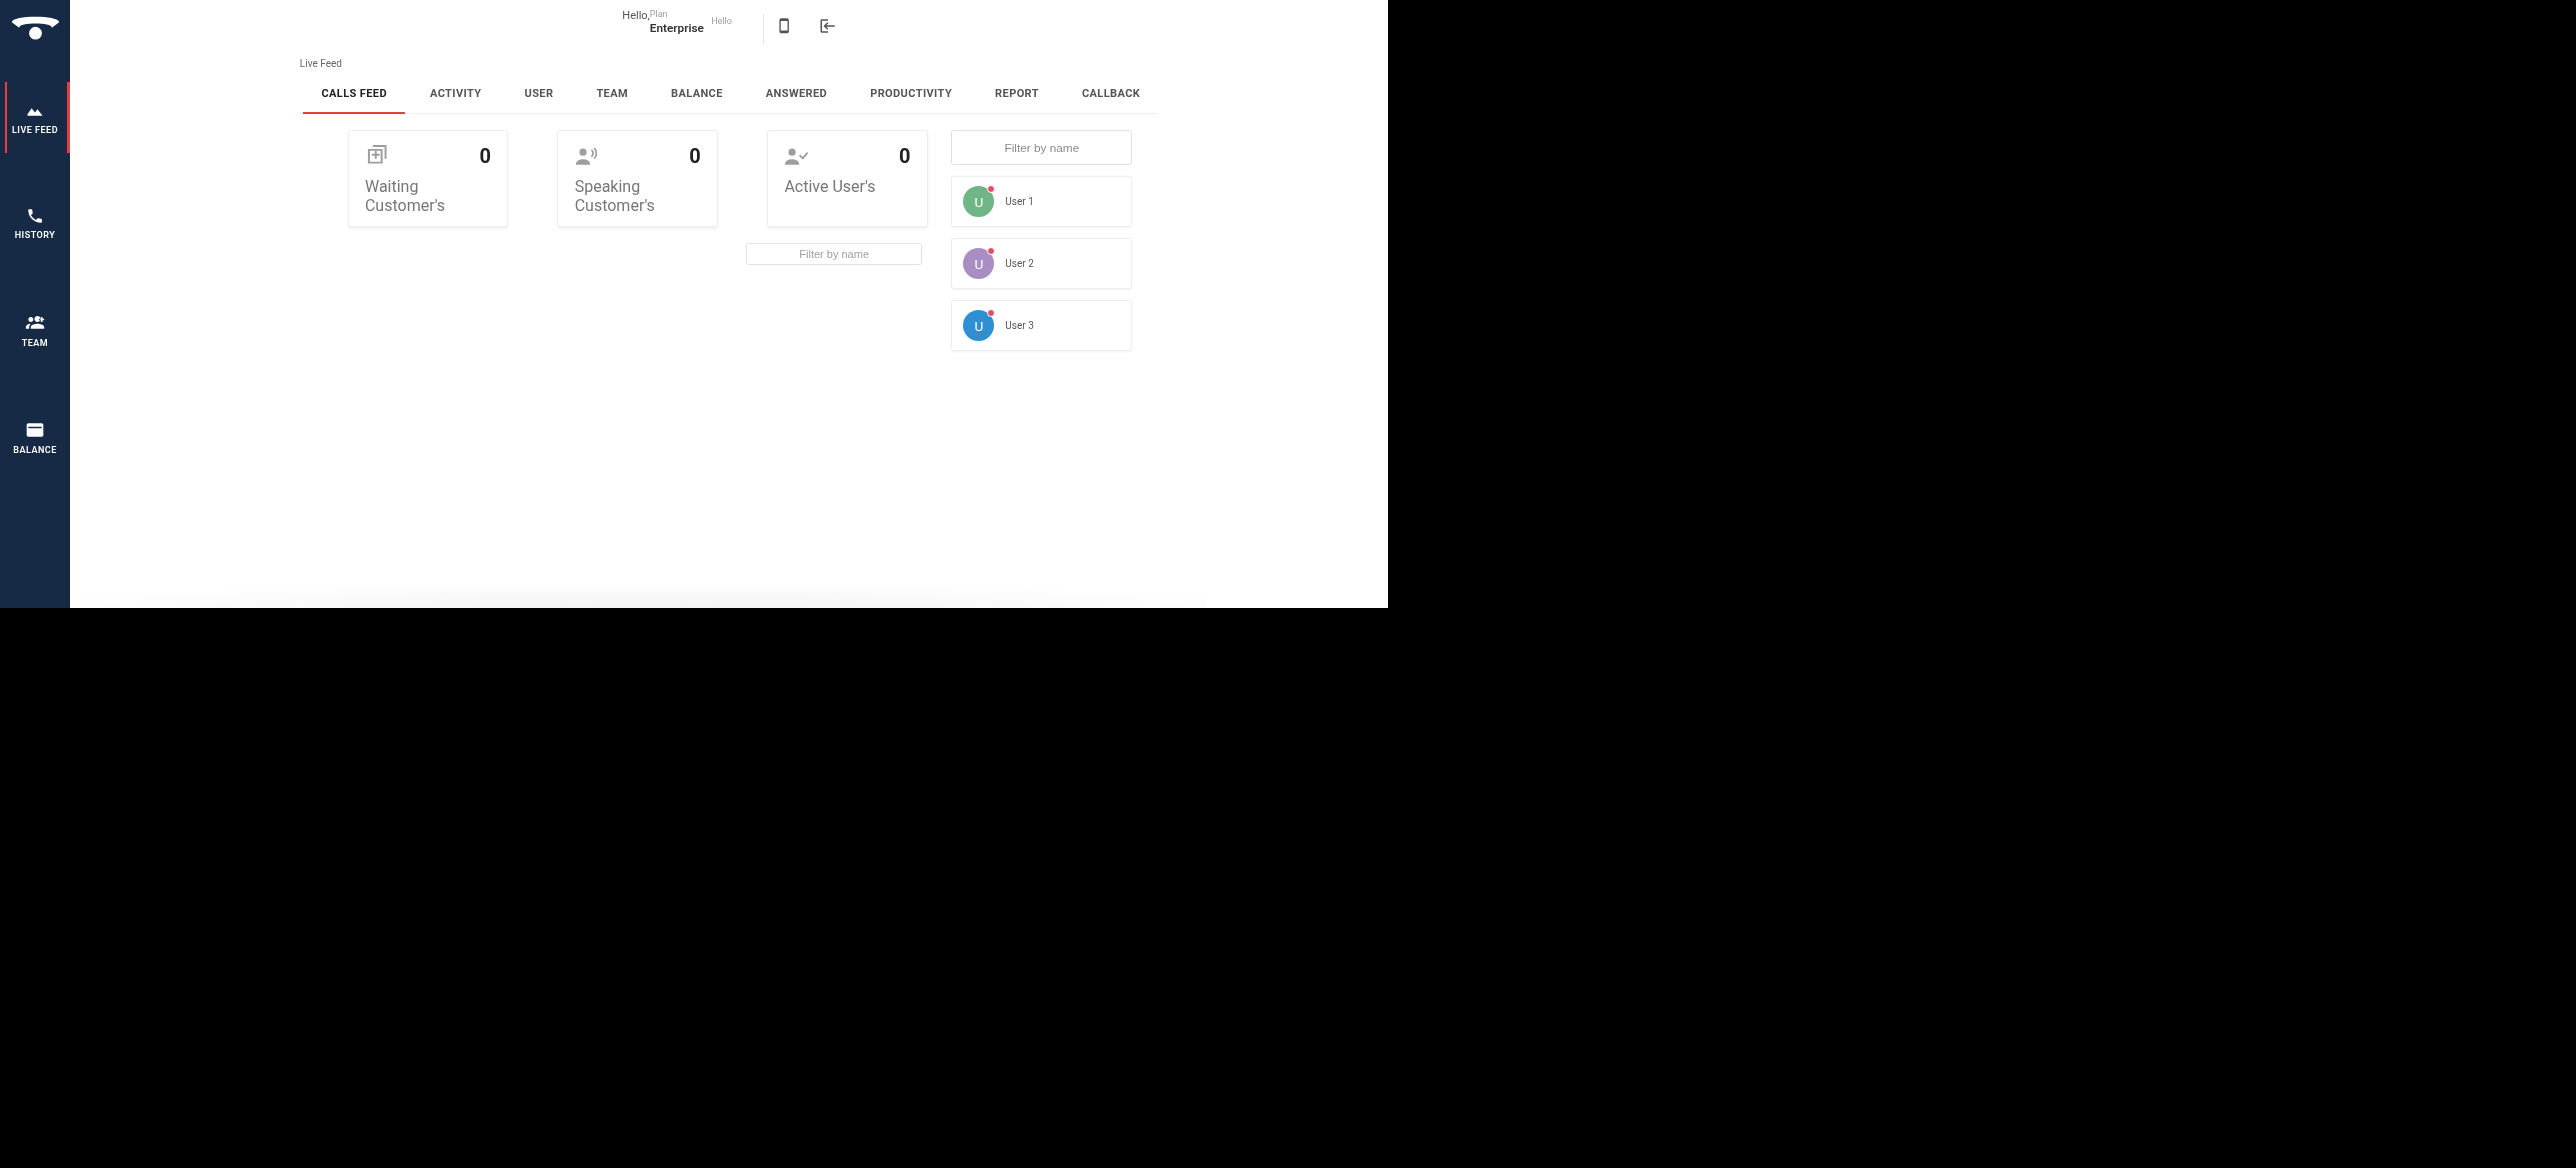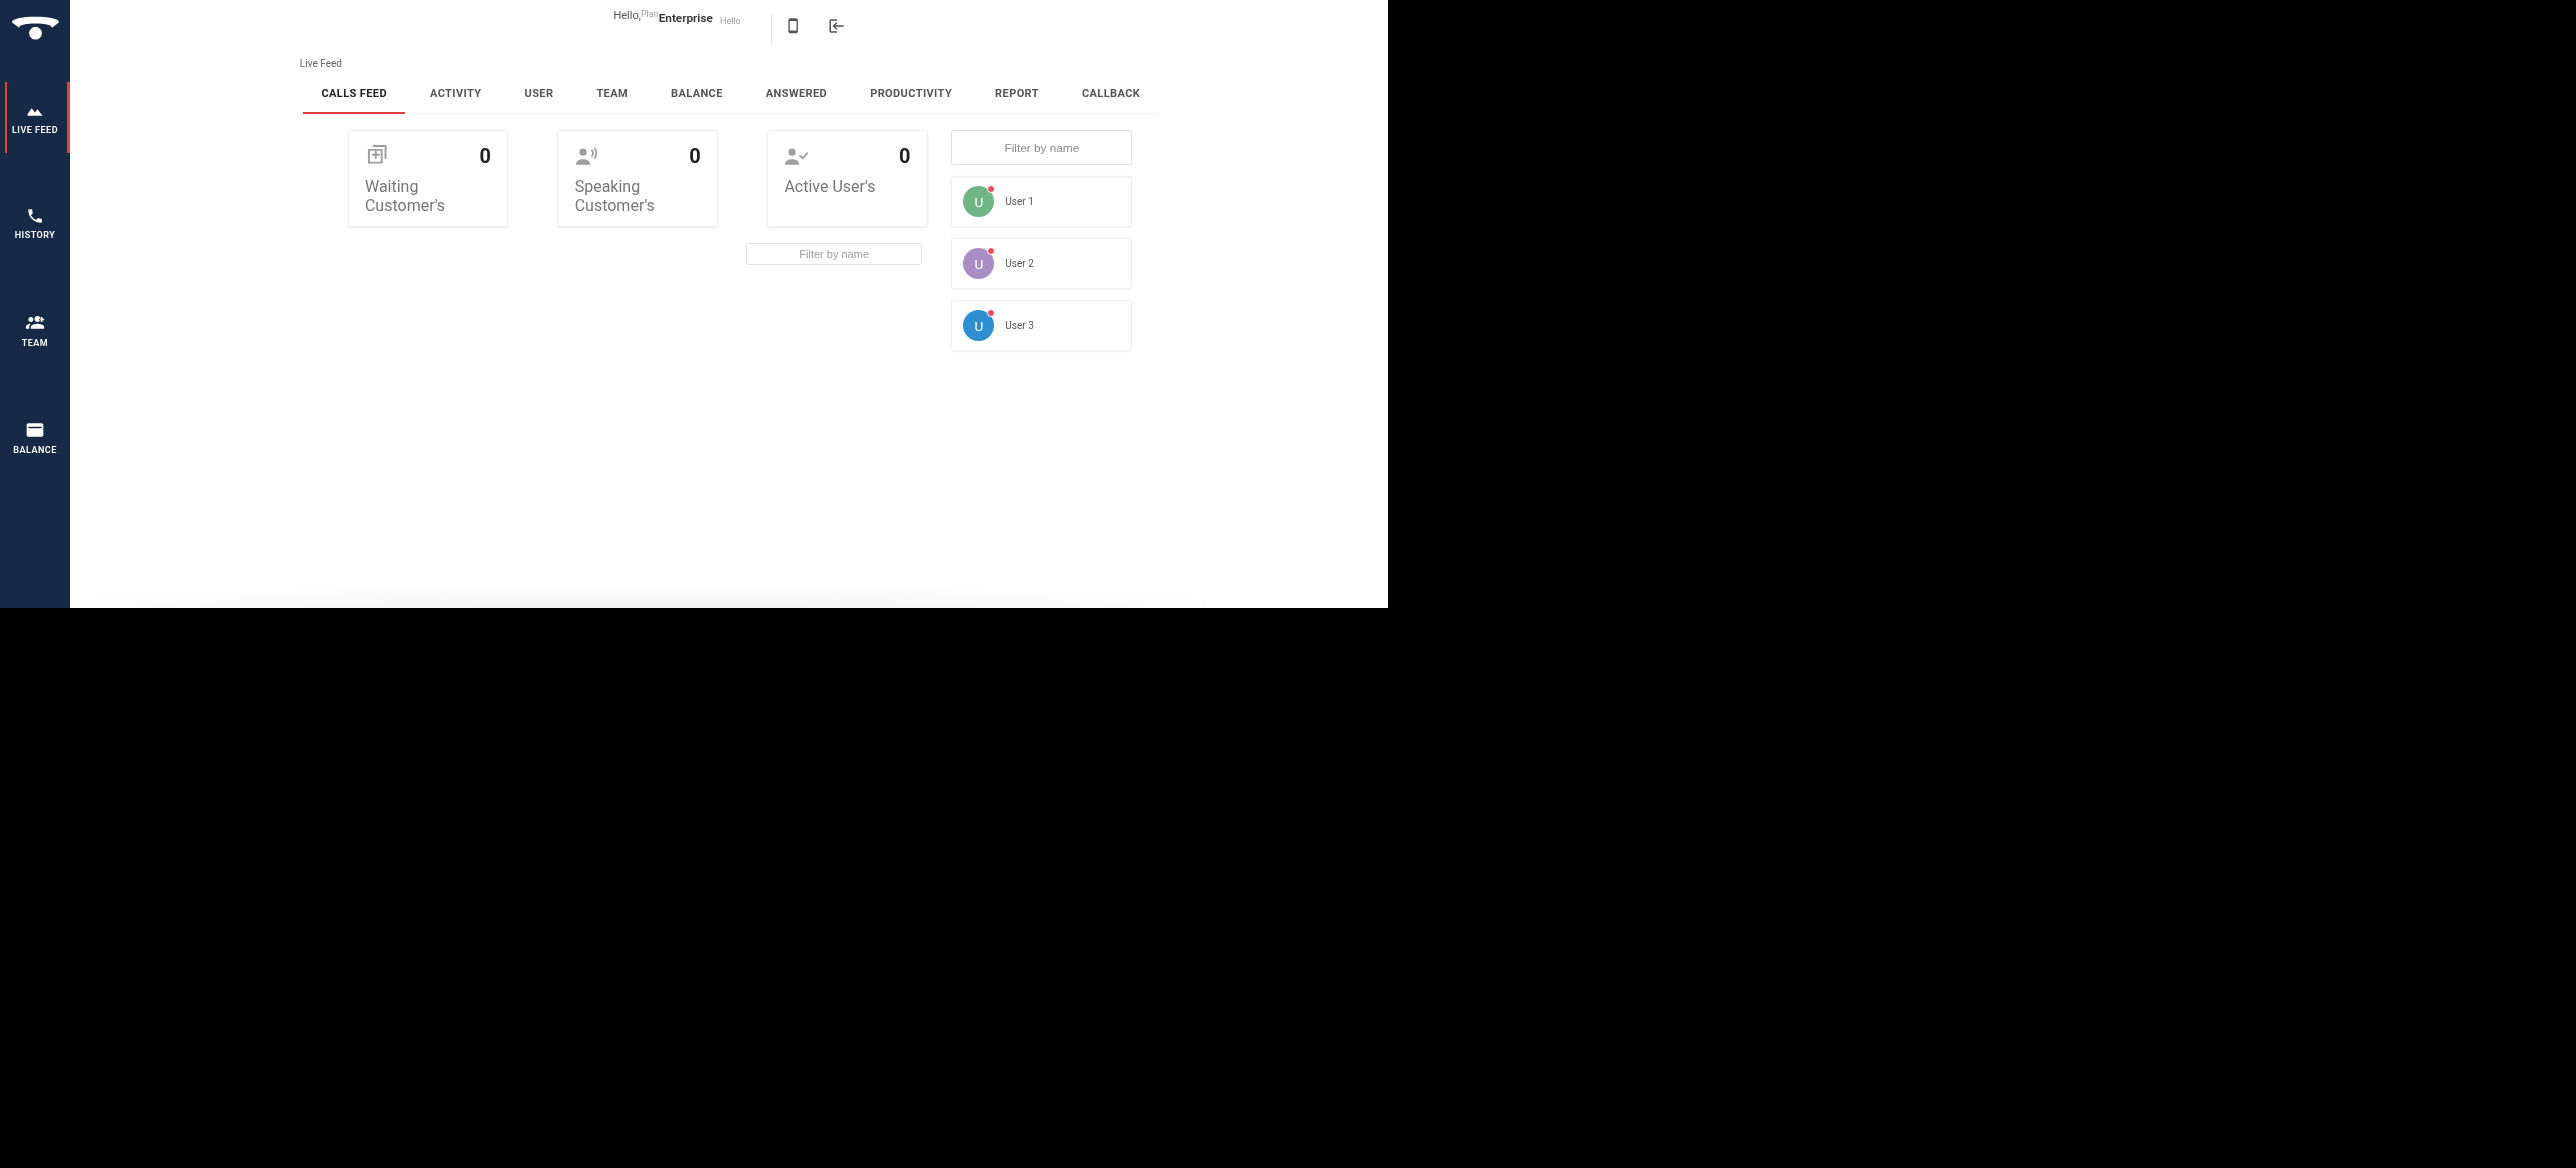--- a/index.html
+++ b/index.html
@@ -81,21 +81,21 @@
     display:flex;
     align-items: flex-start;
     padding: 9px 16.3px 0 18px;
   }
   .greeting { flex:1; }
   .hello { font-size:11px; color:#555; }
   .username { font-size:11.8px; color:#e53e3e; margin-top:1.8px; }
   .plan-block { display:flex; align-items:flex-start; gap:7.2px; margin-right:18px; }
   .plan-label, .expire-label { font-size:9px; color:#9e9e9e; }
   .plan-value { font-size:11.8px; color:#333; font-weight:600; margin-top:1.8px; }
-  .plan-left { display:flex; flex-direction:row; }
+  .plan-left { display:flex; flex-direction:column; }
   .expire-label { margin-top:7.2px; }
   .vdiv { width:0.9px; height:31px; background:#e5e5e5; margin:5.4px 12.7px 0; }
   .topbar-icons { display:flex; align-items:center; gap:27px; padding-top:5.4px; }
   .topbar-icons .icon-btn { cursor:pointer; color:#555; }
   .topbar-icons .icon-btn svg { fill:#555; display:block; }
 
   .subhead { padding: 12.7px 18px 0 18px; }
   .subhead-title { font-size:10px; color:#666; }
 
   

